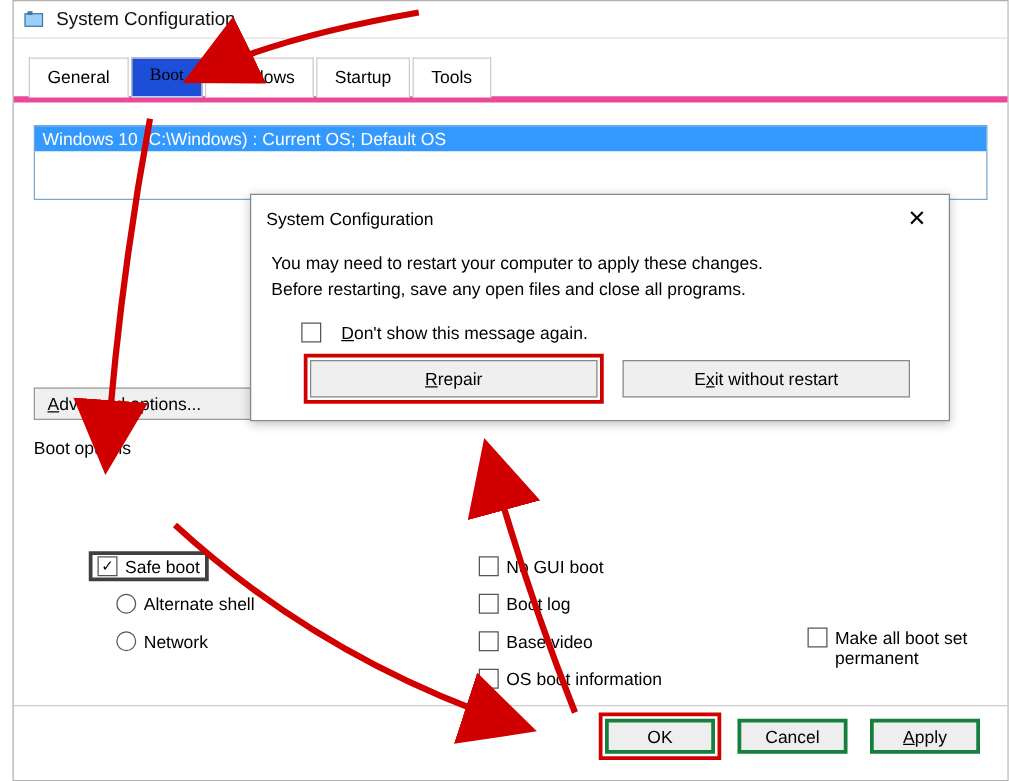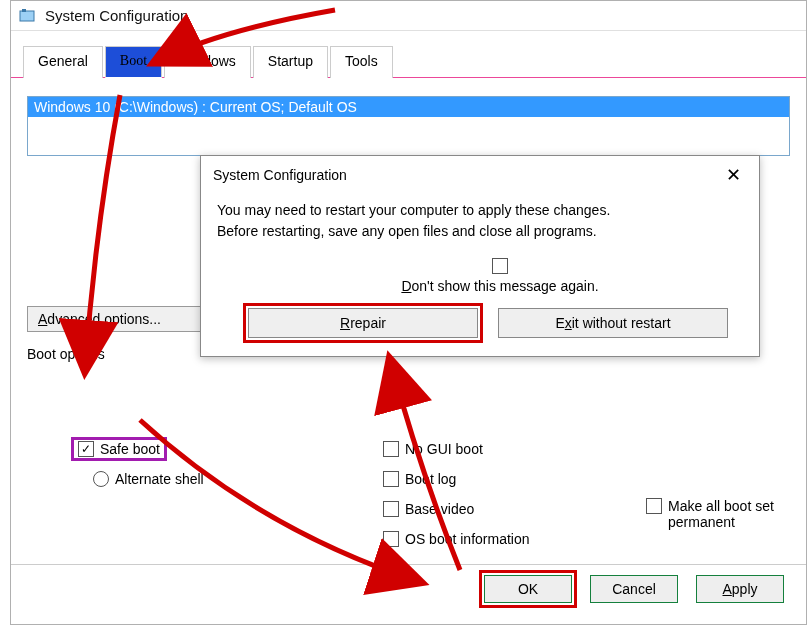--- a/index.html
+++ b/index.html
@@ -1,52 +1,52 @@
 <!DOCTYPE html>
 <html><head>
 <meta charset="utf-8">
 <style>
   * { box-sizing: border-box; font-family: "Segoe UI", Tahoma, sans-serif; font-size: 14px; }
   body { margin: 0; background: #fff; width: 807px; height: 625px; position: relative; overflow: hidden; }
   .window { position: absolute; left: 10px; top: 0; right: 0; bottom: 0; border: 1px solid #b0b0b0; background: #fff; }
   .title-bar { display: flex; align-items: center; padding: 6px 8px; gap: 8px; border-bottom: 1px solid #e0e0e0; }
   .title-icon { width: 18px; height: 16px; }
   .title-text { font-size: 15px; color: #111; }
-  .tabs { display: flex; padding: 14px 12px 0 12px; border-bottom: 1px solid #ec4899; }
+  .tabs { display: flex; padding: 14px 12px 0 12px; border-bottom: 5px solid #ec4899; }
   .tab { padding: 6px 14px 8px 14px; border: 1px solid #ccc; border-bottom: none; background: #fff; margin-right: 2px; position: relative; top: 1px; cursor: default; }
   .tab.active { background: #fff; border-bottom: 1px solid #fff; }
   .tab.highlight { background: #1d4ed8; font-family: Liberation Serif, serif; }
   .content { padding: 18px 16px; position: relative; }
   .os-list { border: 1px solid #7aa7cc; background: #fff; height: 60px; }
   .os-row { background: #3399ff; color: #fff; padding: 2px 6px; }
   .adv-btn { margin-top: 150px; padding: 4px 10px; border: 1px solid #999; background: #f0f0f0; width: 185px; text-align: left; }
   .boot-label { margin-top: 14px; }
   .row { display: flex; align-items: center; height: 30px; gap: 6px; }
   .col-left { position: absolute; left: 60px; top: 356px; width: 280px; }
   .col-mid  { position: absolute; left: 372px; top: 356px; width: 240px; }
   .col-right{ position: absolute; left: 635px; top: 356px; width: 160px; }
   .checkbox { width: 16px; height: 16px; border: 1px solid #555; background: #fff; display: inline-flex; align-items: center; justify-content: center; }
   .radio { width: 16px; height: 16px; border: 1px solid #555; border-radius: 50%; display: inline-flex; align-items: center; justify-content: center; }
   .radio.selected::after { content:''; width:8px; height:8px; background:#333; border-radius:50%; }
   .check::after { content:'✓'; font-size: 12px; color:#000; }
-  .hl-red { border: 3px solid #a21caf; padding: 1px 4px; text-align: right; }
+  .hl-red { border: 3px solid #404040; padding: 1px 4px; text-align: right; }
   .timeout-input { width: 72px; height: 24px; border: 1px solid #888; padding-left: 6px; display:inline-flex; align-items:center; }
   .perm-row { display:flex; align-items:flex-start; gap:6px; margin-top: 64px; }
   .bottom-bar { position: absolute; bottom: 12px; left: 0; right: 0; height: 48px; border-top: 1px solid #ccc; display:flex; justify-content:flex-end; gap: 18px; padding: 10px 22px; }
-  .btn { width: 88px; height: 28px; border: 1px solid #15803d; background: #eee; display:flex; align-items:center; justify-content:center; }
+  .btn { width: 88px; height: 28px; border: 3px solid #15803d; background: #eee; display:flex; align-items:center; justify-content:center; }
   .btn.ok { outline: 3px solid #d00000; outline-offset: 2px; }
   .u { text-decoration: underline; }
 
   
   .modal { position: absolute; left: 200px; top: 155px; width: 560px; border: 1px solid #888; background: #fff; box-shadow: 0 2px 8px rgba(0,0,0,.25); }
   .modal-title { display:flex; align-items:center; justify-content:space-between; padding: 8px 12px; }
   .modal-close { font-size: 18px; padding: 0 6px; }
   .modal-body { padding: 6px 0 18px 16px; }
   .modal-msg { line-height: 1.5; margin-bottom: 16px; }
-  .modal-check { display:flex; align-items:center; gap:4px; margin-bottom: 14px; padding-left: 24px; flex-direction: column; }
+  .modal-check { display:flex; align-items:center; gap:16px; margin-bottom: 14px; padding-left: 24px; }
   .modal-btns { display:flex; gap: 20px; justify-content:center; }
   .modal-btn { width: 230px; height: 30px; border: 1px solid #888; background: #efefef; display:flex; align-items:center; justify-content:center; }
   .modal-btn.hl { outline: 3px solid #d00000; outline-offset: 2px; }
 
   
   .arrows { position:absolute; left:0; top:0; pointer-events:none; }
 </style>
 </head>
 <body>
 
@@ -84,20 +84,24 @@
     <div class="col-left">
       <div class="row">
         <span class="hl-red" style="display:inline-flex;align-items:center;gap:6px">
           <span class="checkbox check"></span>
           <span>Safe boot</span>
         </span>
       </div>
       <div class="row" style="padding-left:22px">
         <span class="radio"></span>
         <span>Alternate shell</span>
+      </div>
+      <div class="row" style="padding-left:22px">
+        <span class="radio"></span>
+        <span>Network</span>
       </div>
     </div>
 
     
     <div class="col-mid">
       <div class="row">
           <span class="checkbox"></span>
           <span>No GUI boot</span>
         </div>
       <div class="row">

